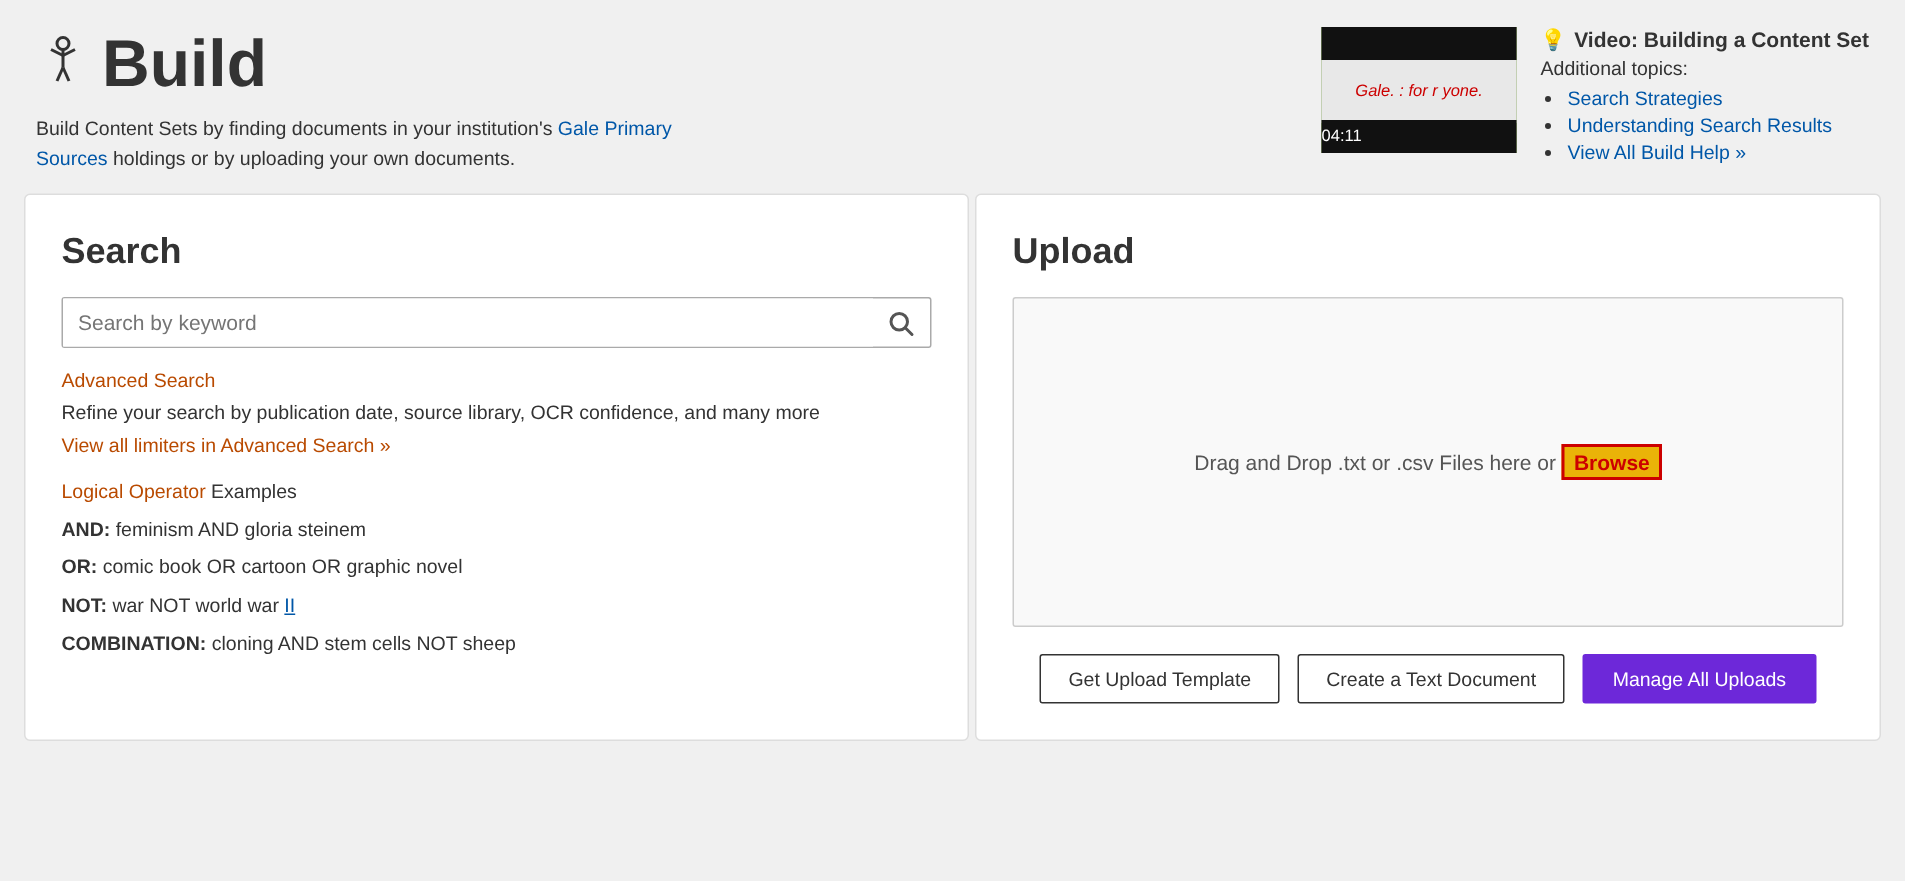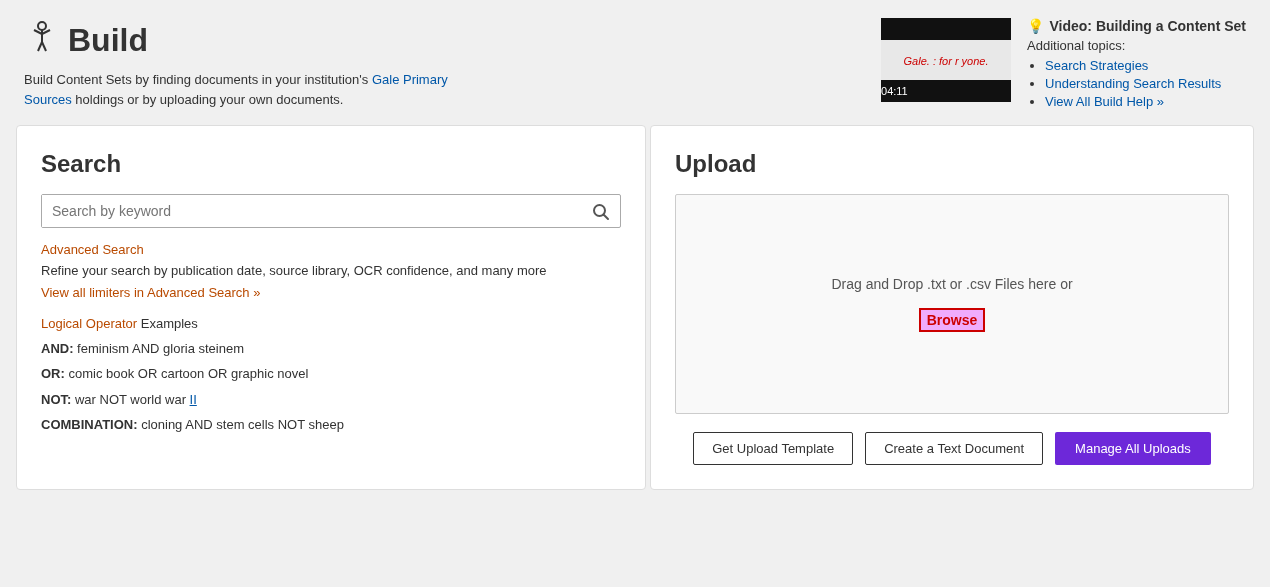--- a/index.html
+++ b/index.html
@@ -29,21 +29,21 @@
       gap: 8px;
       margin-bottom: 8px;
     }
 
     .build-icon {
       font-size: 32px;
       color: #333;
     }
 
     .page-title {
-      font-size: 32px;
+      font-size: 44px;
       font-weight: bold;
       color: #333;
     }
 
     .page-description {
       font-size: 13px;
       color: #333;
       max-width: 460px;
       line-height: 1.5;
     }
@@ -256,28 +256,27 @@
       border: 1px solid #ccc;
       background: #f9f9f9;
       border-radius: 2px;
       height: 220px;
       display: flex;
       align-items: center;
       justify-content: center;
       margin-bottom: 18px;
       font-size: 14px;
       color: #555;
-      flex-direction: column;
     }
 
     .browse-btn {
       color: #c00;
       font-weight: bold;
       border: 2px solid #c00;
-      background: #f0abfc;
+      background: #eab308;
       padding: 2px 6px;
       cursor: pointer;
       font-size: 14px;
       text-decoration: none;
     }
 
     .upload-actions {
       display: flex;
       gap: 12px;
       justify-content: center;

